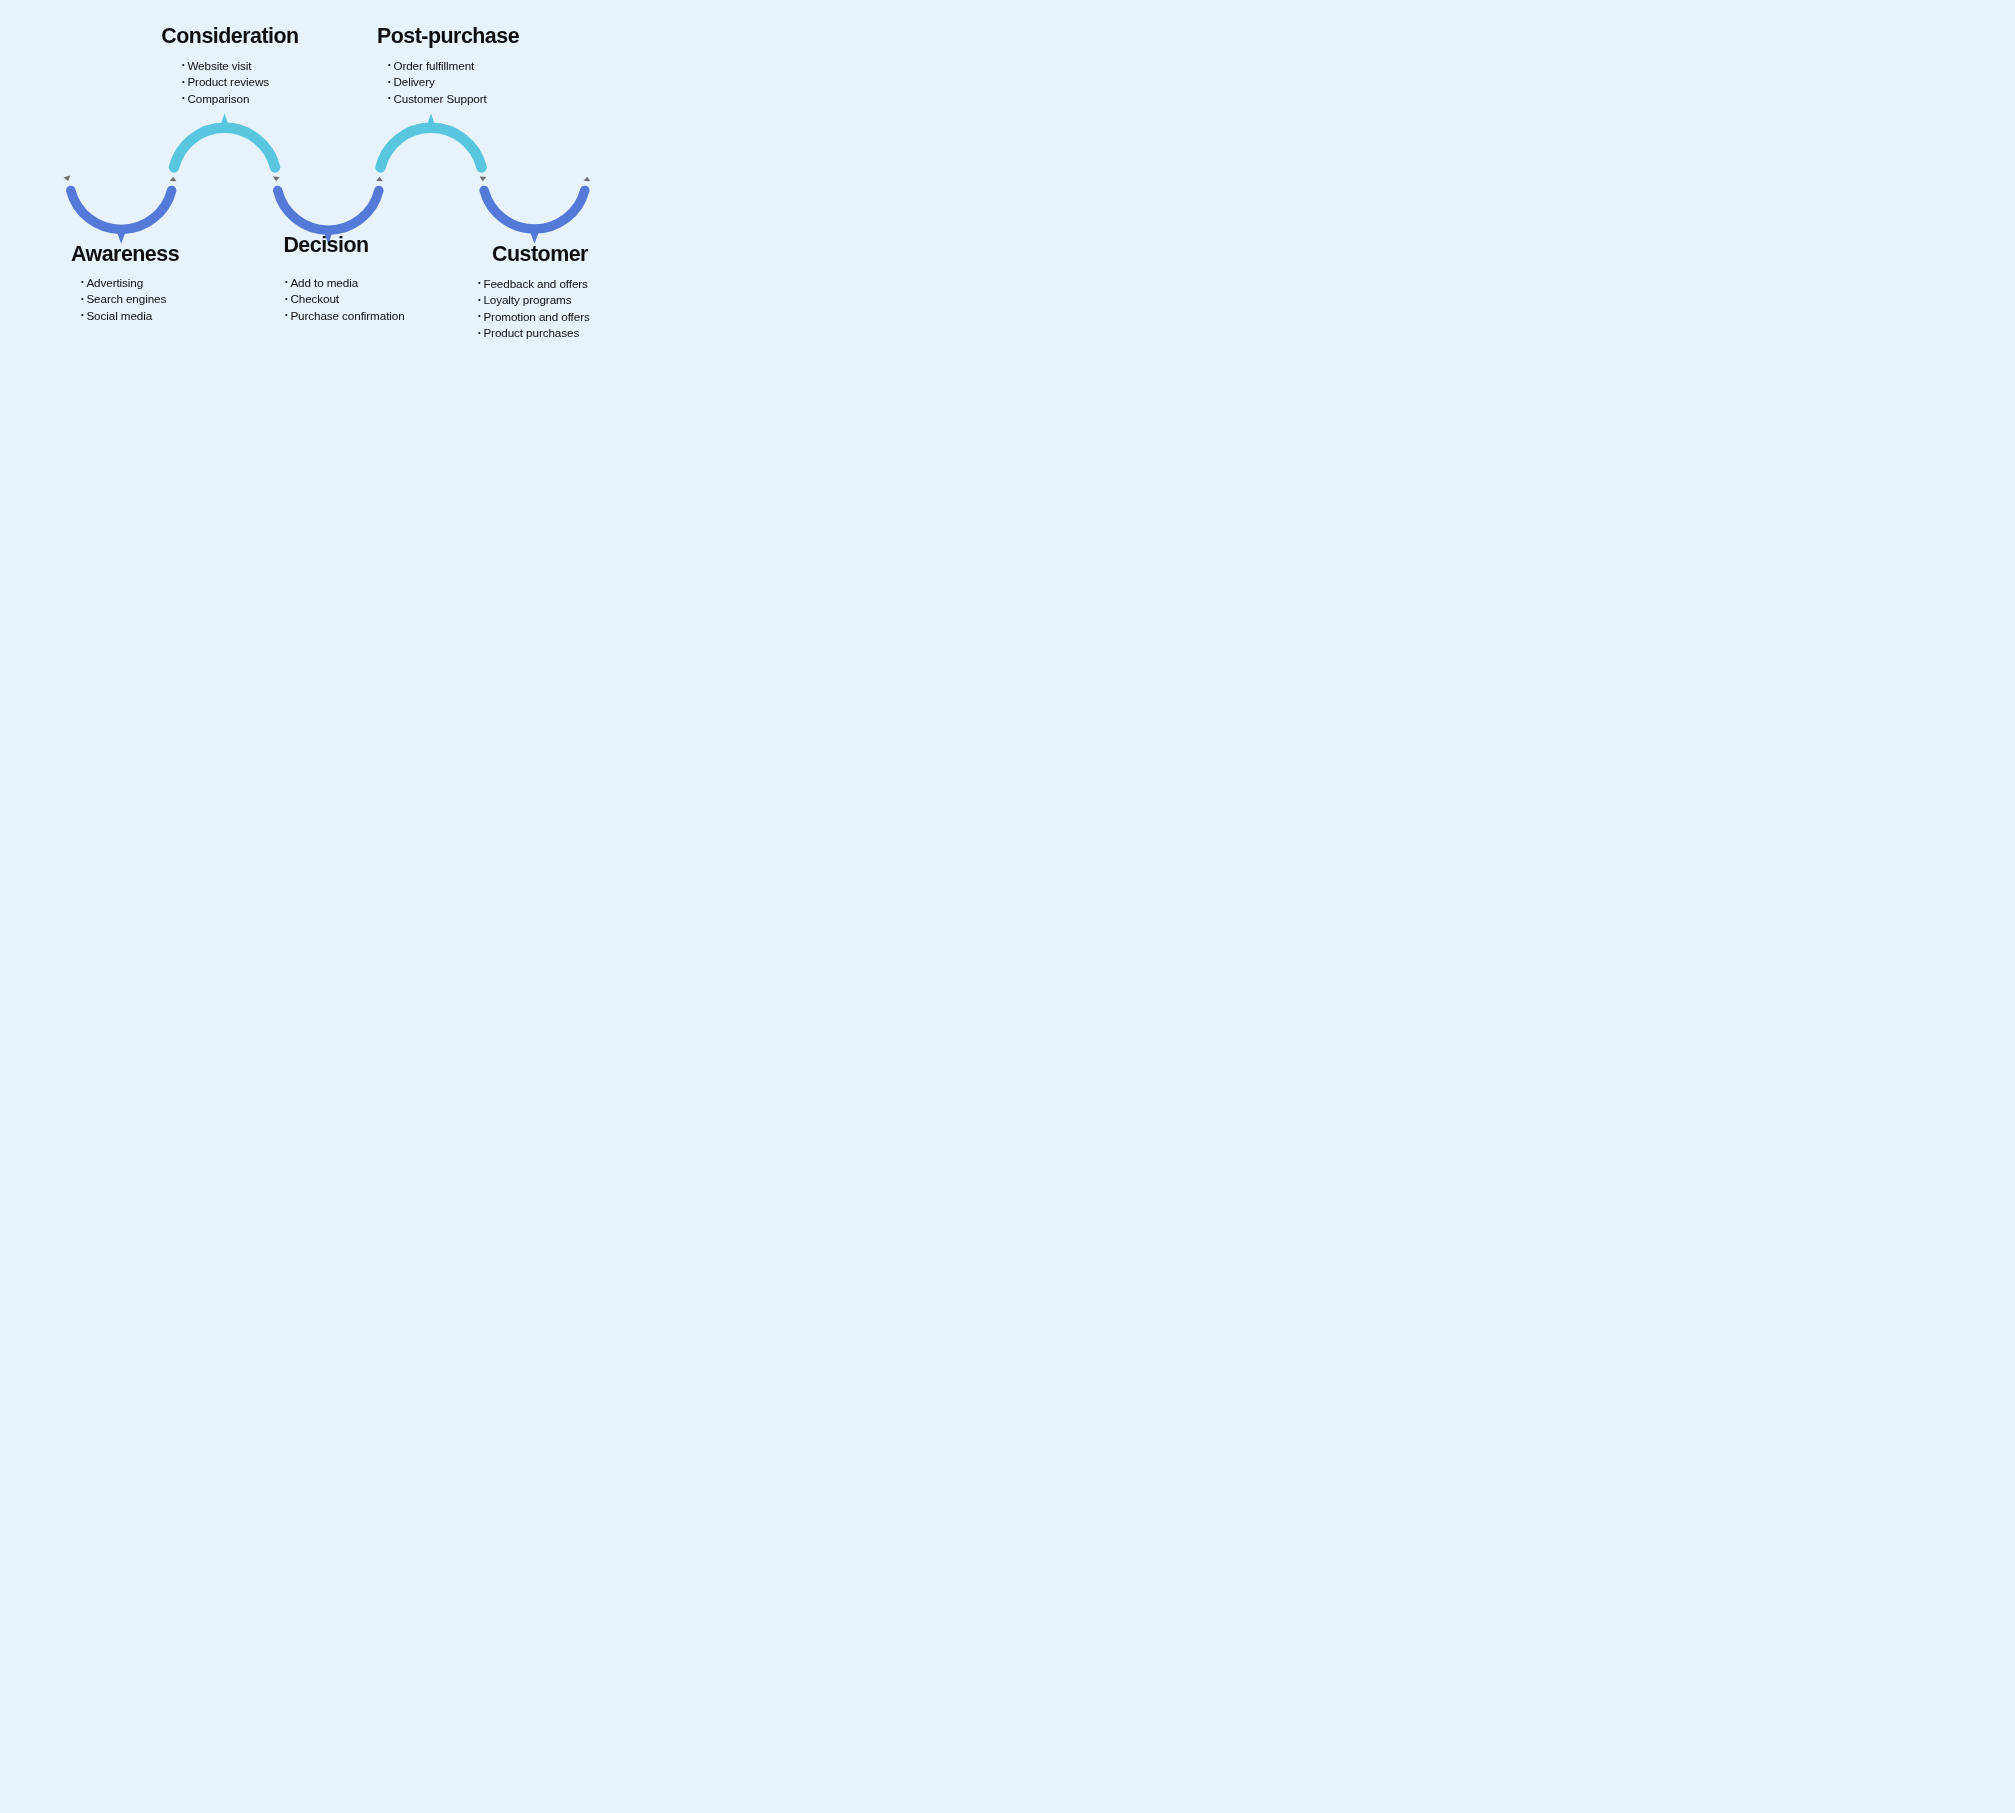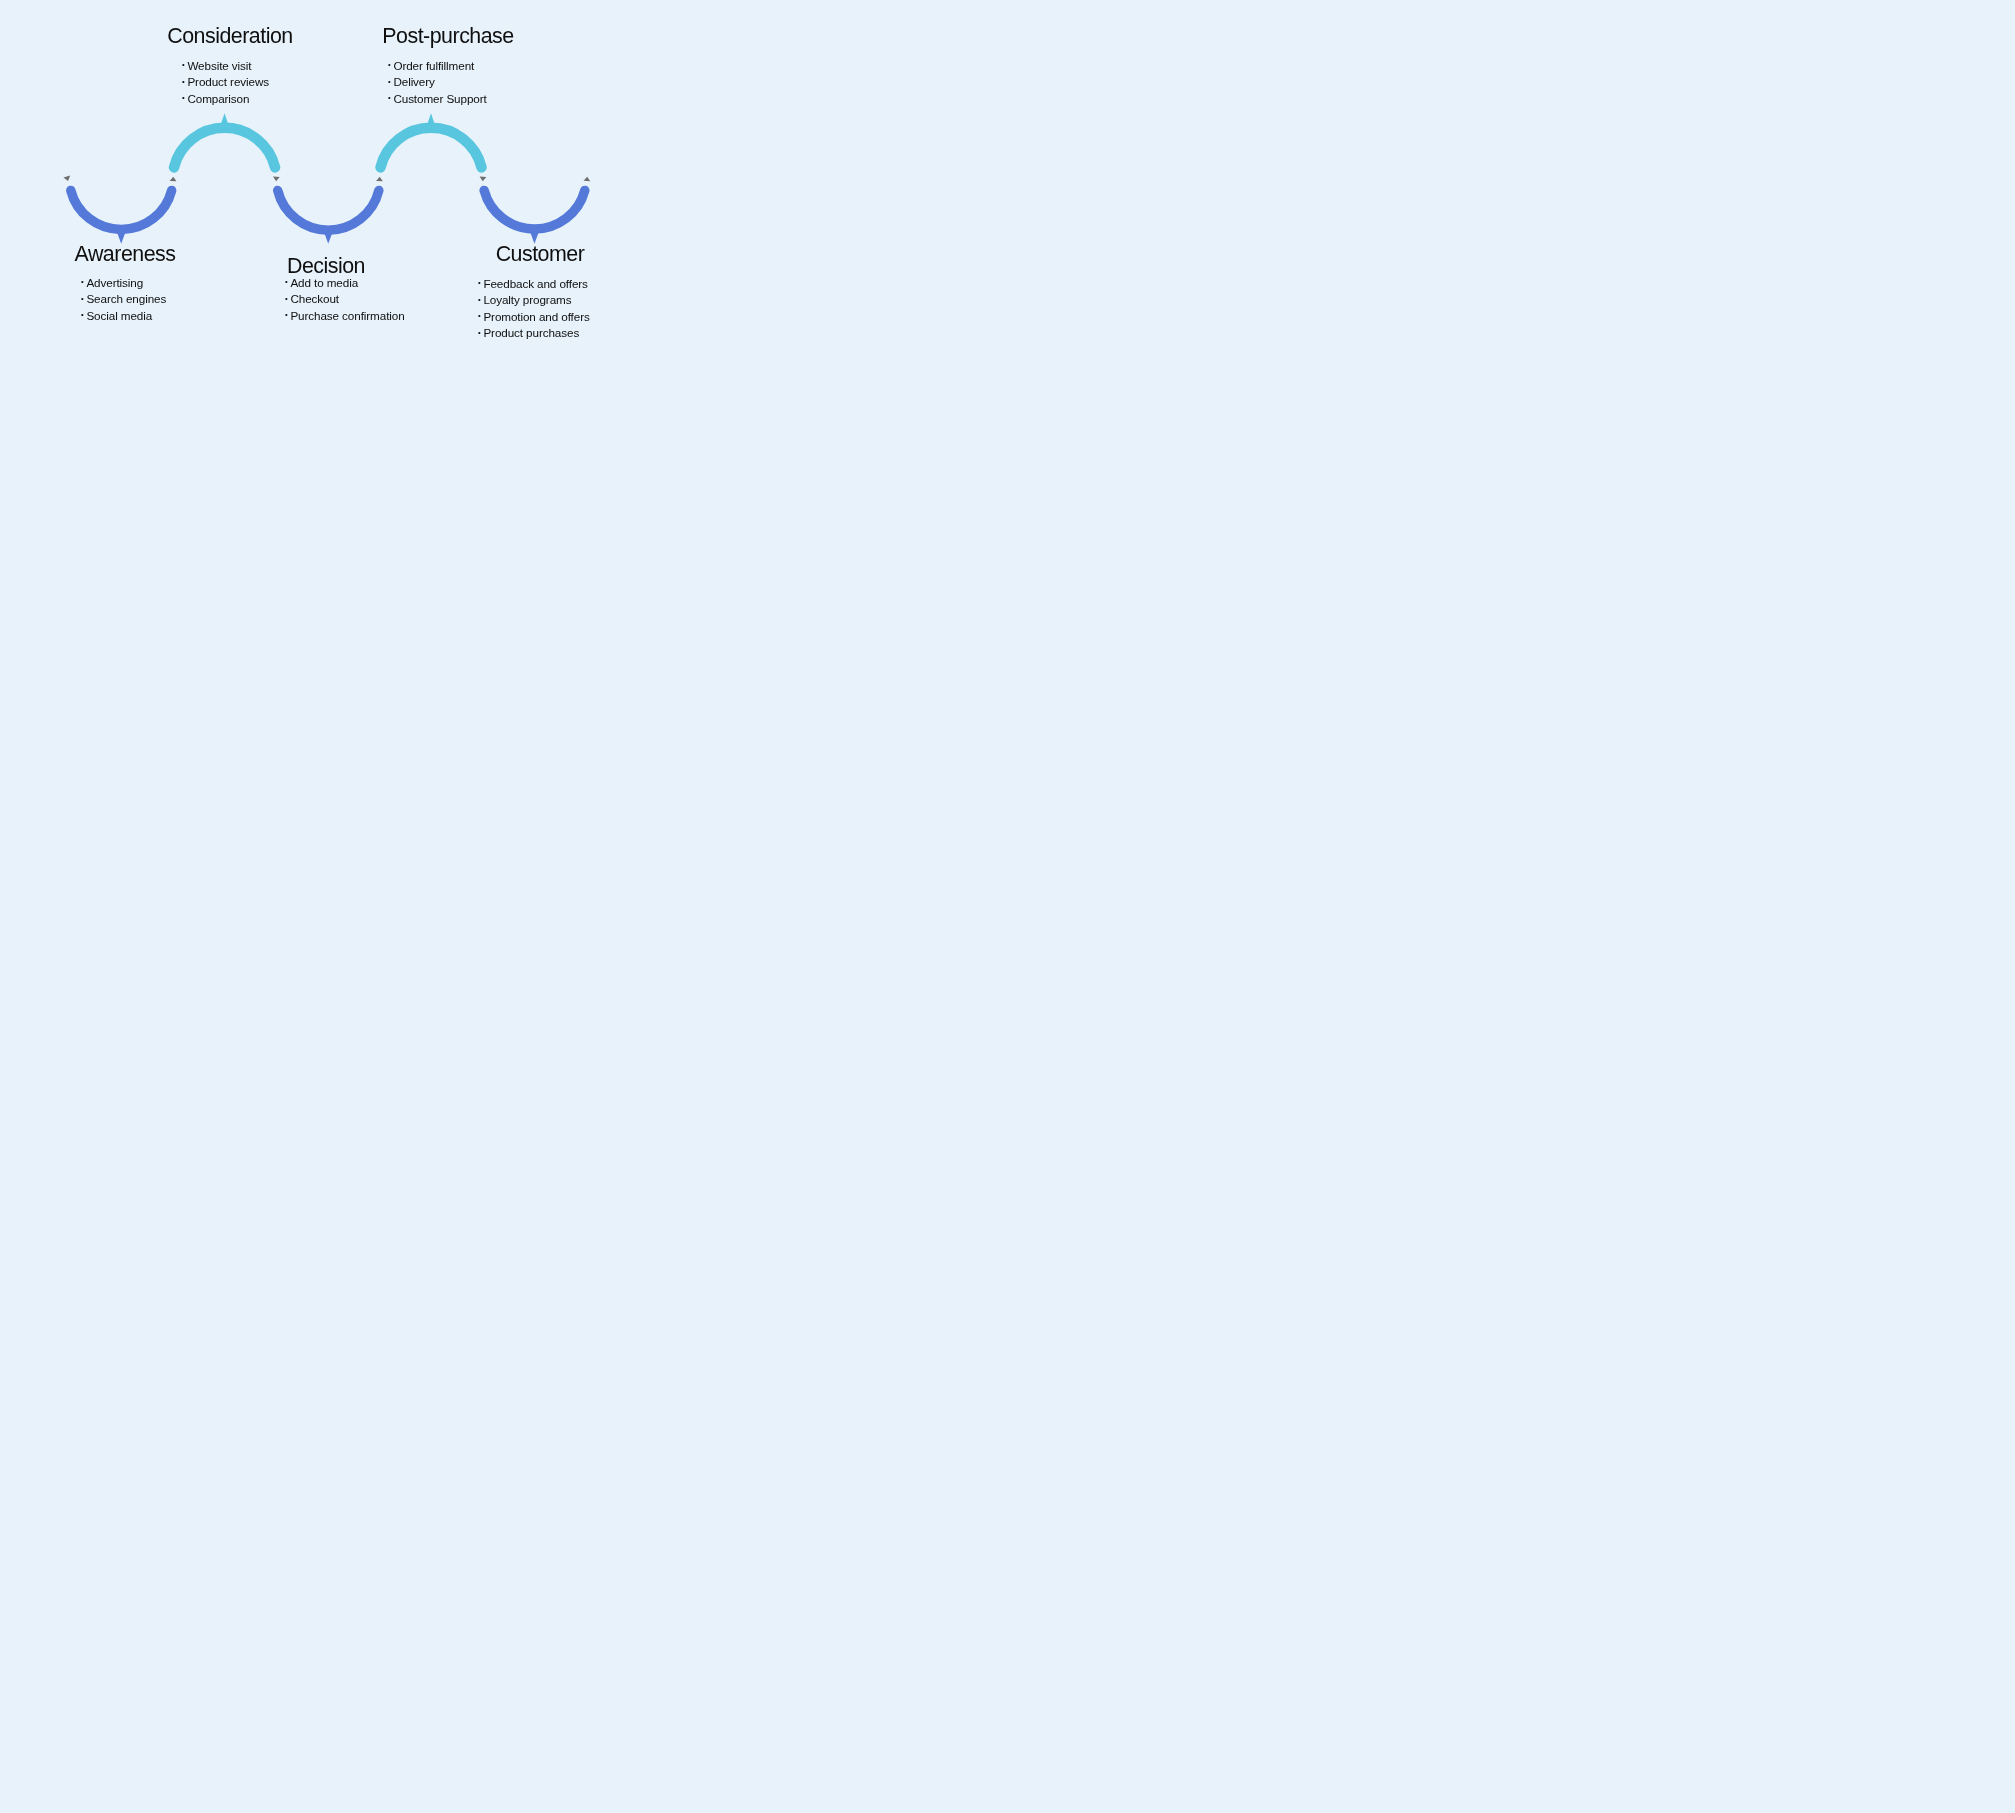--- a/index.html
+++ b/index.html
@@ -18,21 +18,21 @@
   .arc-blue{stroke:var(--blue);stroke-width:23.5px;}
   .arc-cyan{stroke:var(--cyan);stroke-width:26px;}
   .spike-blue{fill:var(--blue);}
   .spike-cyan{fill:var(--cyan);}
   .flow-arrow{fill:var(--gray);}
   .stage-title{
     position:absolute;
     transform:translateX(-50%);
     font-size:21.4px;
     line-height:1;
-    font-weight:400;
+    font-weight:700;
     letter-spacing:-0.5px;
     color:var(--text);
     white-space:nowrap;
     text-align:center;
   }
   .bullets{position:absolute;color:var(--text);}
   .b-line{display:flex;align-items:center;height:16.5px;font-size:11.7px;letter-spacing:-0.1px;white-space:nowrap;}
   .dot{font-size:7.7px;line-height:1;margin-right:2.8px;}
 </style>
 </head>
@@ -61,21 +61,21 @@
     <path class="flow-arrow" d="M -8.4 -5.4 L 8.4 -5.4 L 0 5.6 Z" transform="translate(685.2,443.6) rotate(3)"></path>
     <path class="flow-arrow" d="M -8.4 5.4 L 8.4 5.4 L 0 -5.6 Z" transform="translate(941.6,443.6) rotate(3)"></path>
     <path class="flow-arrow" d="M -8.4 -5.4 L 8.4 -5.4 L 0 5.6 Z" transform="translate(1197.8,443.6) rotate(3)"></path>
     <path class="flow-arrow" d="M -8.4 5.4 L 8.4 5.4 L 0 -5.6 Z" transform="translate(1456.2,443.6) rotate(4)"></path>
   </svg>
 
   <div class="stage-title" style="left:230px;top:26px;">Consideration</div>
   <div class="stage-title" style="left:448px;top:26px;">Post-purchase</div>
 
   <div class="stage-title" style="left:125px;top:244px;">Awareness</div>
-  <div class="stage-title" style="left:326px;top:256px;">Decision</div>
+  <div class="stage-title" style="left:326px;top:235px;">Decision</div>
   <div class="stage-title" style="left:540px;top:244px;">Customer</div>
 
   <div class="bullets" style="left:182px;top:57px;">
       <div class="b-line">
         <span class="dot">•</span>
         <span>Website visit</span>
       </div>
       <div class="b-line">
         <span class="dot">•</span>
         <span>Product reviews</span>

